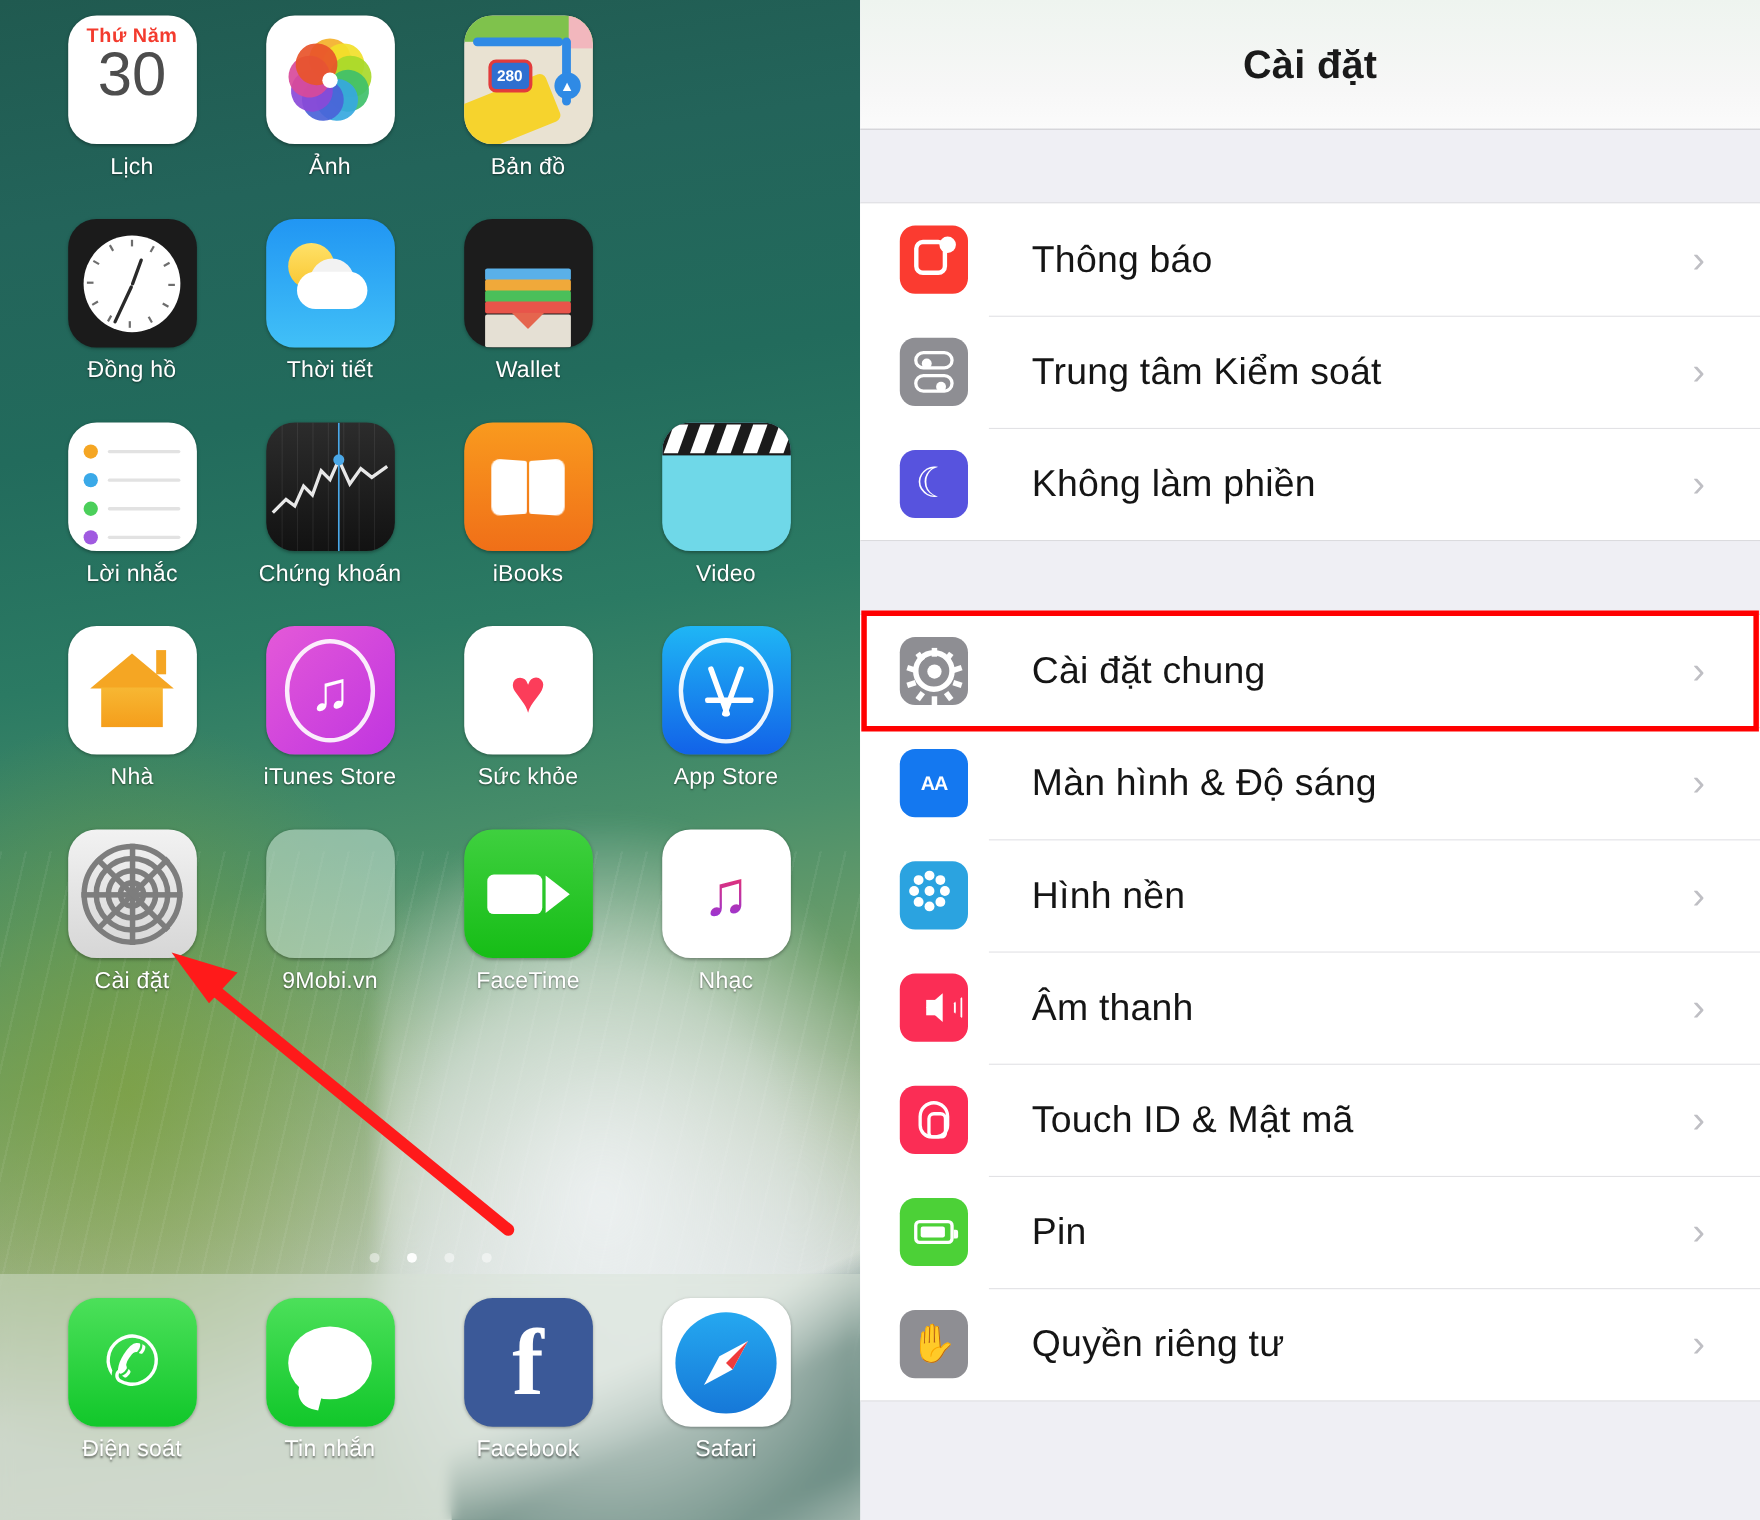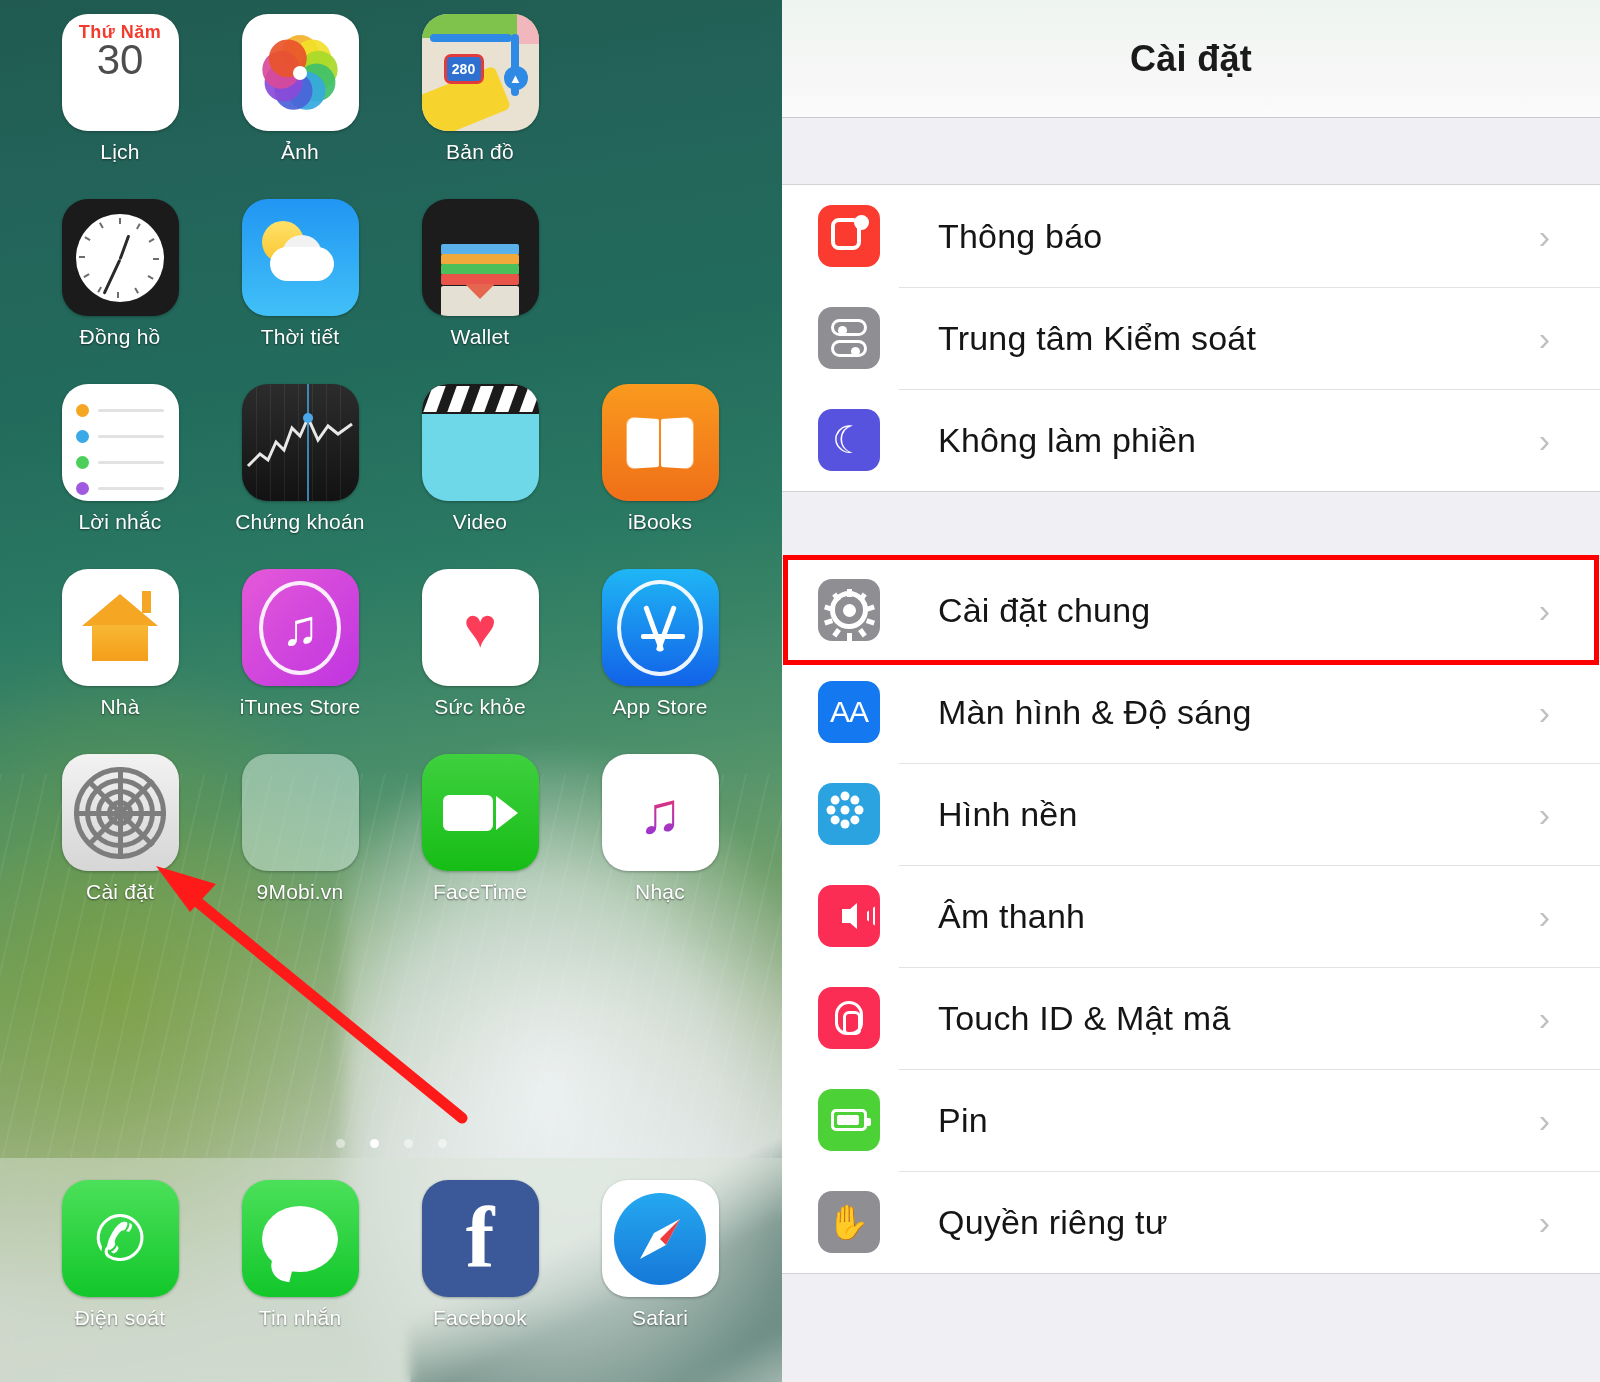--- a/index.html
+++ b/index.html
@@ -62,21 +62,21 @@
   }
   .lbl {
     margin-top:9px; font-size:21px; color:#fff;
     text-shadow:0 1px 2px rgba(0,0,0,.55);
     white-space:nowrap; letter-spacing:.2px;
   }
 
   
   .i-cal { background:#fff; display:flex; flex-direction:column; align-items:center; }
   .i-cal .cd { color:#f33b2e; font-size:18px; font-weight:bold; margin-top:8px; letter-spacing:.5px; }
-  .i-cal .cn { color:#4d4d4d; font-size:42px; line-height:.95; font-weight:300; margin-top:-3px; }
+  .i-cal .cn { color:#4d4d4d; font-size:56px; line-height:.95; font-weight:300; margin-top:-3px; }
 
   .i-photos { background:#fff; }
   .i-photos .pin {
     position:absolute; left:50%; top:50%; width:38px; height:38px; border-radius:50%;
     transform-origin:center; opacity:.92;
   }
 
   .i-cam { background:linear-gradient(#f0f0ef,#cfcfce); display:flex; align-items:center; justify-content:center; }
   .i-cam .body { width:74px; height:50px; background:#3d3d3d; border-radius:8px; position:relative; }
   .i-cam .body:before { content:""; position:absolute; left:20px; top:-9px; width:28px; height:10px; background:#3d3d3d; border-radius:4px 4px 0 0; }
@@ -228,21 +228,21 @@
 
   .g-dnd { background:#5753de; display:flex; align-items:center; justify-content:center; }
   .g-dnd .moon { color:#fff; font-size:38px; line-height:1; }
 
   .g-gen { background:#8e8e93; display:flex; align-items:center; justify-content:center; }
   .g-gen .cog { width:38px; height:38px; border-radius:50%; border:5px solid #fff; position:relative; }
   .g-gen .cog:after { content:""; position:absolute; left:50%; top:50%; width:13px; height:13px; margin:-6.5px 0 0 -6.5px; border-radius:50%; background:#fff; }
   .g-gen .tooth { position:absolute; left:50%; top:-7px; width:5px; height:8px; background:#fff; margin-left:-2.5px; transform-origin:2.5px 26px; }
 
   .g-disp { background:#1478f0; display:flex; align-items:center; justify-content:center; }
-  .g-disp .aa { color:#fff; font-size:30px; font-weight:normal; letter-spacing:-1px; }
+  .g-disp .aa { color:#fff; font-size:18px; font-weight:bold; letter-spacing:-1px; }
 
   .g-wall { background:#2ba3e0; display:flex; align-items:center; justify-content:center; }
   .g-wall .fl { width:38px; height:38px; position:relative; }
   .g-wall .pt { position:absolute; left:50%; top:50%; width:9px; height:9px; margin:-4.5px 0 0 -4.5px; border-radius:50%; background:#fff; }
 
   .g-snd { background:#fb2d55; display:flex; align-items:center; justify-content:center; }
   .g-snd .sp { width:0; height:0; border-top:13px solid transparent; border-bottom:13px solid transparent; border-right:15px solid #fff; position:relative; }
   .g-snd .sp:before { content:""; position:absolute; left:0; top:-7px; width:9px; height:14px; background:#fff; }
   .g-snd .wv { position:absolute; right:11px; width:4px; border-radius:3px; border:2px solid #fff; border-left:none; border-top-color:transparent; border-bottom-color:transparent; }
 
@@ -384,36 +384,36 @@
             <div class="v" style="left: 28px;"></div>
             <div class="v" style="left: 42px;"></div>
             <div class="v" style="left: 56px;"></div>
             <div class="v" style="left: 70px;"></div>
             <div class="v" style="left: 84px;"></div>
             <div class="v" style="left: 98px;"></div>
           </div>
         <div class="lbl">Chứng khoán</div>
       </div>
       <div class="app">
+        <div class="ic i-ibooks">
+          <div class="pg l"></div>
+            <div class="pg r"></div>
+        </div>
+        <div class="lbl">iBooks</div>
+      </div>
+      <div class="app">
         <div class="ic i-video" id="videoIcon">
           <div class="clap"></div>
         <div class="st" style="left: 6px;"></div>
             <div class="st" style="left: 30px;"></div>
             <div class="st" style="left: 54px;"></div>
             <div class="st" style="left: 78px;"></div>
             <div class="st" style="left: 102px;"></div>
           </div>
         <div class="lbl">Video</div>
-      </div>
-      <div class="app">
-        <div class="ic i-ibooks">
-          <div class="pg l"></div>
-            <div class="pg r"></div>
-        </div>
-        <div class="lbl">iBooks</div>
       </div>
     </div>
 
     <div class="row">
       <div class="app">
         <div class="ic i-home">
           <div style="display:flex;flex-direction:column;align-items:center">
             <div class="hs"></div>
               <div class="hb"></div>
           </div>

